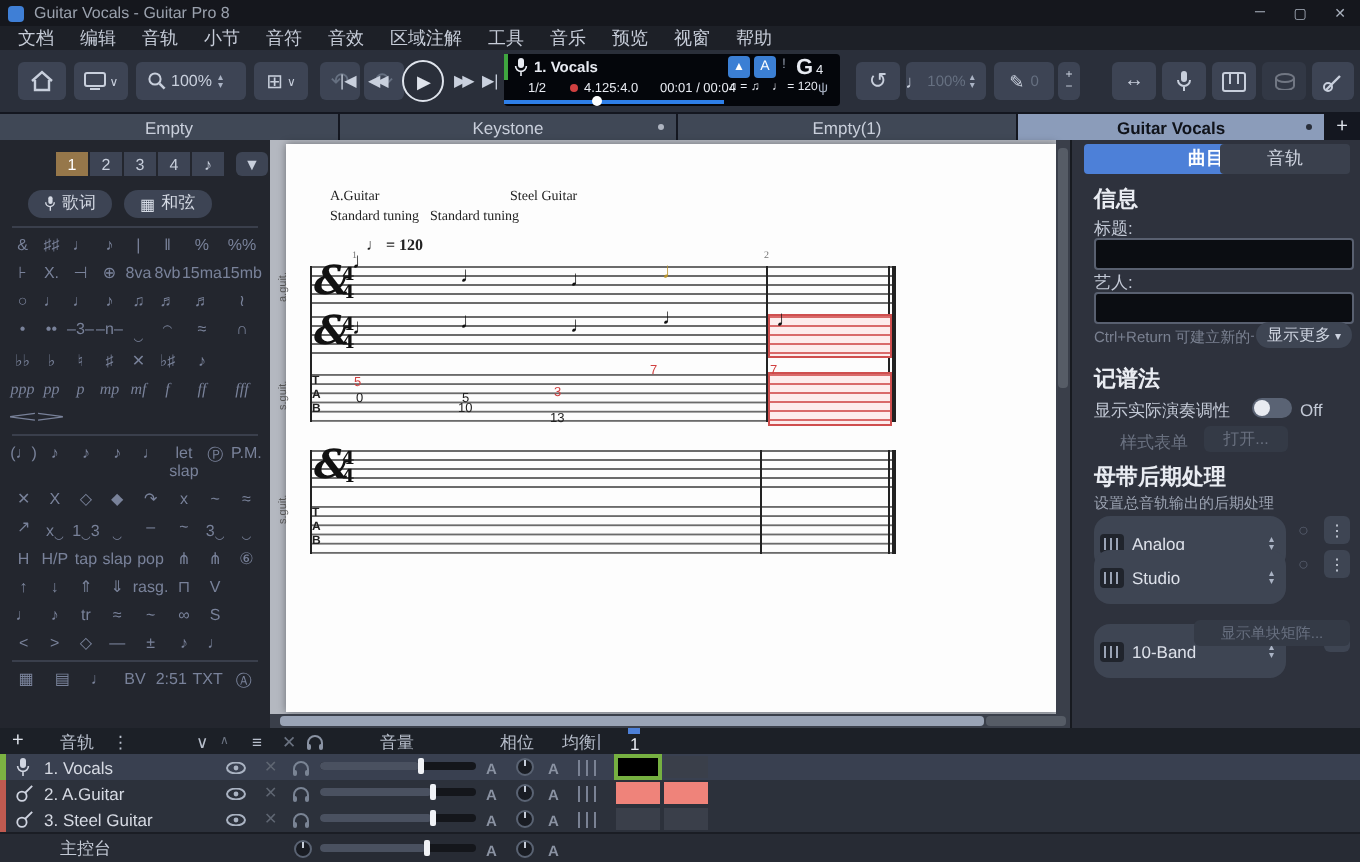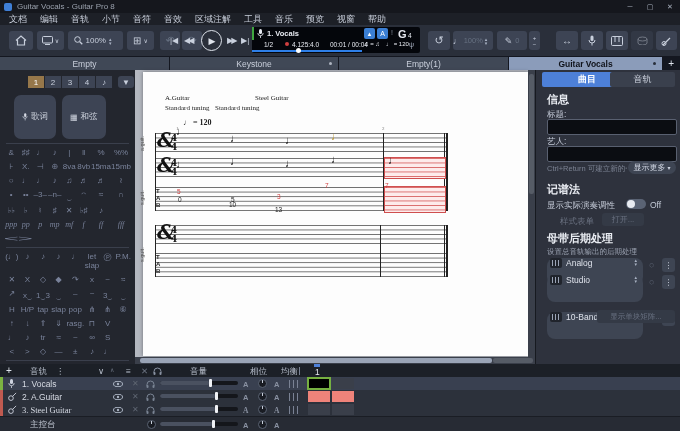--- a/index.html
+++ b/index.html
@@ -21,21 +21,21 @@
   .bluebox{position:absolute;width:11px;height:11px;background:#3b7fd4;border-radius:2px;display:flex;align-items:center;justify-content:center;color:#fff;font-size:7px;}
   
   .tabbar{left:0;top:56px;width:680px;height:14px;background:#141720;display:flex;}
   .ftab{height:13px;margin-top:1px;background:#404856;color:#c9cfdb;font-size:8.5px;display:flex;align-items:center;justify-content:center;border-right:1px solid #141720;position:relative;}
   .ftab.active{background:#8b9cba;color:#10131a;font-weight:bold;}
   .tabdot{position:absolute;right:6px;top:5px;width:3px;height:3px;border-radius:50%;background:currentColor;opacity:.8;}
   
   .sidebar{left:0;top:70px;width:135px;height:294px;background:#23262e;border-right:1px solid #171a20;overflow:hidden;}
   .voice{width:16px;height:12px;background:#3d4454;color:#c8cfdc;font-size:8px;display:flex;align-items:center;justify-content:center;}
   .voice.on{background:#96774a;color:#fff;}
-  .sbtn{height:14px;background:#3d4454;border-radius:7px;color:#d5dae4;font-size:8.5px;display:flex;align-items:center;justify-content:center;gap:3px;padding:15px 8px;}
+  .sbtn{height:14px;background:#3d4454;border-radius:7px;color:#d5dae4;font-size:8.5px;display:flex;align-items:center;justify-content:center;gap:3px;padding:0 8px;}
   .pgrid{display:grid;grid-template-columns:repeat(8,1fr);row-gap:5px;padding:0 4px;}
   .pcell{color:#79829a;font-size:8px;text-align:center;min-height:9px;}
   .pg-a .pcell:nth-child(n+41):nth-child(-n+48){font-family:"Liberation Serif",serif;font-style:italic;}
   .pg-a .pcell:nth-child(49),.pg-a .pcell:nth-child(50){transform:scaleX(3.2);}
   .pdiv{height:1px;background:#3a3f4c;margin:4px 6px;}
   
   .score{left:135px;top:70px;width:400px;height:294px;background:#b4b8c0;}
   .page{position:absolute;left:8px;top:2px;width:385px;height:284px;background:#fdfdfd;box-shadow:0 0 4px rgba(0,0,0,.4);}
   .staff{position:absolute;background-image:linear-gradient(#6b6b6b 1px,transparent 1px);background-size:100% 4.5px;}
   .clef{position:absolute;font-family:"DejaVu Serif",serif;font-style:italic;font-weight:bold;color:#111;}
@@ -49,21 +49,21 @@
   .stafflabel{position:absolute;color:#555;font-size:5.5px;transform:rotate(-90deg);transform-origin:left top;}
   .sctext{position:absolute;color:#222;font-family:"Liberation Serif",serif;}
   
   .rpanel{left:535px;top:70px;width:145px;height:294px;background:#2e323d;border-left:1px solid #171a20;}
   .rtab{position:absolute;height:15px;font-size:9px;display:flex;align-items:center;justify-content:center;border-radius:2px;}
   .rhead{position:absolute;font-size:11px;font-weight:bold;color:#e9ecf2;}
   .rlabel{position:absolute;font-size:8.5px;color:#c3c9d6;}
   .rinput{position:absolute;width:124px;height:12px;background:#0b0d12;border:1px solid #596070;border-radius:2px;}
   .rbtn{position:absolute;background:#3e4553;border-radius:7px;color:#cdd3df;font-size:8px;display:flex;align-items:center;justify-content:center;}
   .fxrow{position:absolute;width:128px;height:14px;}
-  .fxpill{position:absolute;left:0;top:0;width:96px;height:27px;background:#3e4553;border-radius:8px;display:flex;}
+  .fxpill{position:absolute;left:0;top:0;width:96px;height:27px;background:#3e4553;border-radius:8px;display:flex;align-items:center;}
   .fxbadge{width:12px;height:10px;background:#20242c;border-radius:2px;margin:0 4px 0 3px;display:flex;align-items:center;justify-content:center;}
   .fxbadge i{display:block;width:8px;height:6px;background:repeating-linear-gradient(90deg,#9aa3b5 0 1px,transparent 1px 3px);}
   .fxname{font-size:8.5px;color:#dde1ea;flex:1;}
   .updn{display:flex;flex-direction:column;font-size:5px;line-height:4px;color:#aab3c4;margin-right:6px;}
   .toggle{position:absolute;width:20px;height:10px;background:#5a6374;border-radius:5px;}
   .toggle i{position:absolute;left:1px;top:1px;width:8px;height:8px;background:#e8ebf1;border-radius:50%;}
   
   .mixer{left:0;top:364px;width:680px;height:67px;background:#2c313b;}
   .mxhead{position:absolute;left:0;top:0;width:680px;height:13px;background:#1c2027;color:#b8bfcc;font-size:8.5px;}
   .mrow{position:absolute;left:0;width:680px;height:13px;background:#2c313b;}
@@ -487,21 +487,21 @@
     <div class="abs" style="left:0px;top:287px;width:400px;height:7px;background:#3a3f4a;">
       <div class="abs" style="left:5px;top:1px;width:352px;height:5px;background:#9aa4b6;border-radius:2px;"></div>
       <div class="abs" style="left:358px;top:1px;width:40px;height:5px;background:#565c66;border-radius:2px;"></div>
     </div>
     <div class="abs" style="left:393px;top:0;width:7px;height:287px;background:#3a3f4a;">
       <div class="abs" style="left:1px;top:4px;width:5px;height:120px;background:#565c66;border-radius:2px;"></div>
     </div>
   </div>
 
   <div class="abs rpanel">
-    <div class="rtab" style="left:6px;top:2px;width:90px;background:#4d80d8;color:#fff;font-weight:bold;">曲目</div>
+    <div class="rtab" style="left:6px;top:2px;width:90px;background:#4d80d8;color:#fff;font-weight:bold;padding-left:16px;">曲目</div>
     <div class="rtab" style="left:74px;top:2px;width:65px;background:#3a404d;color:#cfd4e0;">音轨</div>
     <div class="rhead" style="left:11px;top:22px;">信息</div>
     <span class="rlabel" style="left:11px;top:39px;">标题:</span>
     <input class="rinput" style="left: 11px; top: 49px;">
     <span class="rlabel" style="left:11px;top:66px;">艺人:</span>
     <input class="rinput" style="left: 11px; top: 76px;">
     <span class="rlabel" style="left:11px;top:94px;width:80px;font-size:7.5px;color:#7a8191;white-space:nowrap;overflow:hidden;">Ctrl+Return 可建立新的一...</span>
     <div class="rbtn" style="left:92px;top:91px;width:48px;height:13px;gap:2px;">
       <span>显示更多</span>
         <span style="font-size:6px;">▾</span>
@@ -638,21 +638,21 @@
       <span class="alab" style="left:243px;">A</span>
       <span class="knob" style="left:258px;top:2px;">
           <i></i>
         </span>
       <span class="alab" style="left:274px;">A</span>
       <span class="eqico" style="left:289px;"></span>
       <span class="cell" style="left:308px;top:1px;" data-k="red"></span>
       <span class="cell" style="left:332px;top:1px;" data-k="red"></span>
     </div>
 
-    <div class="mrow" style="top:39px;font-family:Liberation Serif, serif;">
+    <div class="mrow" style="top:39px;">
       <span class="colorbar" style="background:#c05a50;"></span>
       <svg class="abs" style="left:8px;top:2px;" width="9" height="9" viewBox="0 0 10 10">
           <circle cx="3.3" cy="6.8" r="2.6" fill="none" stroke="#cfd4e0"></circle>
           <line x1="5" y1="5" x2="9" y2="1" stroke="#cfd4e0"></line>
         </svg>
       <span class="mname">3. Steel Guitar</span>
       <svg class="abs" style="left:113px;top:4px;" width="10" height="6" viewBox="0 0 10 6">
           <ellipse cx="5" cy="3" rx="4.5" ry="2.7" fill="none" stroke="#aab3c2"></ellipse>
           <circle cx="5" cy="3" r="1.2" fill="#aab3c2"></circle>
         </svg>

